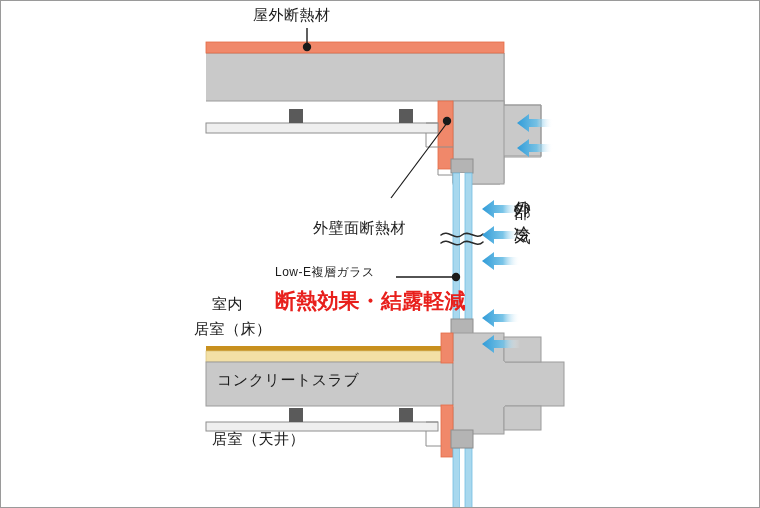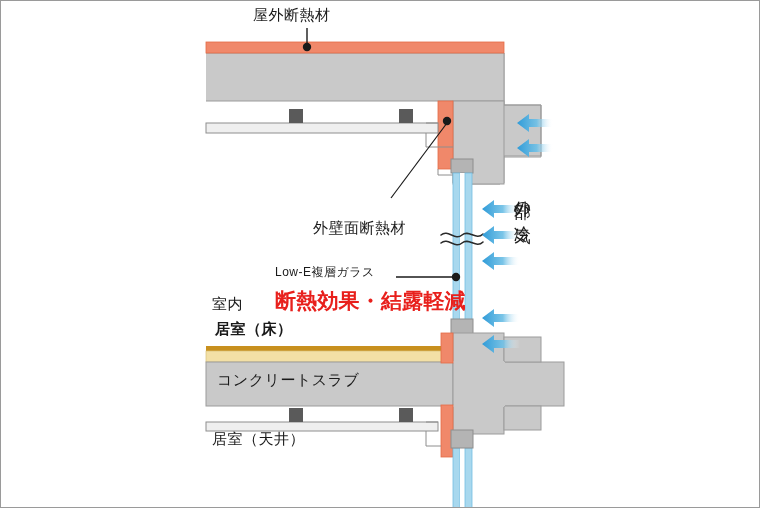--- a/index.html
+++ b/index.html
@@ -181,21 +181,21 @@
   <div class="lbl lbl-jp" style="left:252px; top:6px;">屋外断熱材</div>
 
   <div class="lbl lbl-jp" style="left:312px; top:207px;margin-top:12px;">外壁面断熱材</div>
 
   <div class="lbl lbl-jp" style="left:211px; top:279px;margin-top:16px;">室内</div>
 
   <div class="lbl lbl-jp" style="left:274px; top:265px; font-size:12px;">Low-E複層ガラス</div>
 
   <div class="lbl lbl-red" style="left:274px; top:289px;">断熱効果・結露軽減</div>
 
-  <div class="lbl lbl-jp" style="left:214px; top:320px;font-weight:bold;">居室（床）</div>
+  <div class="lbl lbl-jp" style="left:193px; top:320px;">居室（床）</div>
 
   <div class="lbl lbl-jp" style="left:216px; top:371px;">コンクリートスラブ</div>
 
   <div class="lbl lbl-jp" style="left:211px; top:430px;">居室（天井）</div>
 
   <div class="lbl lbl-vert" style="left:512px; top:186px;">外部の冷気</div>
 
 </div>
 
 </body></html>

